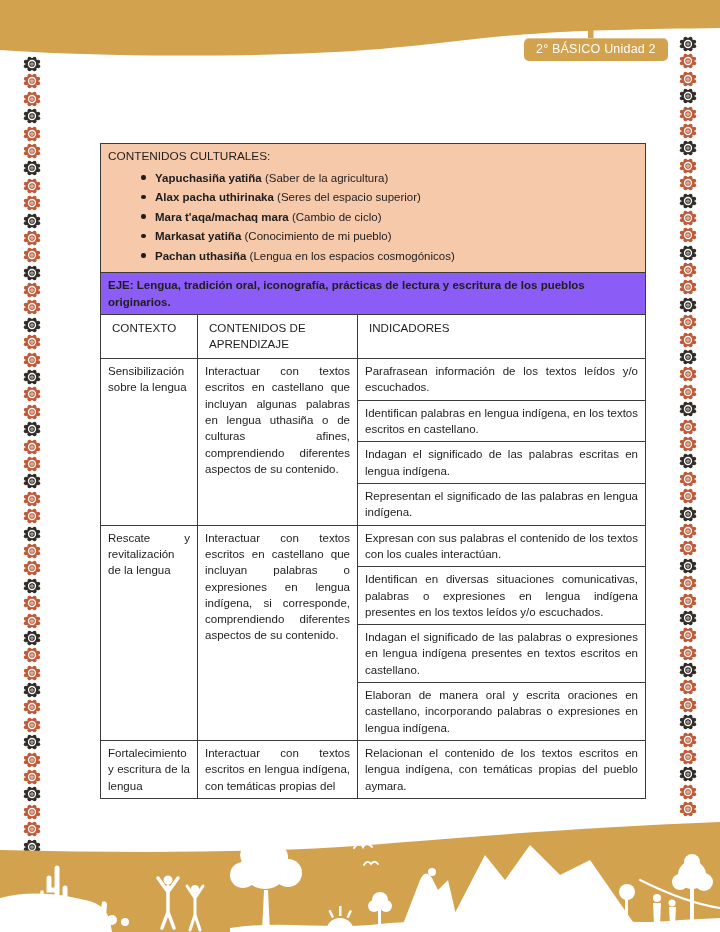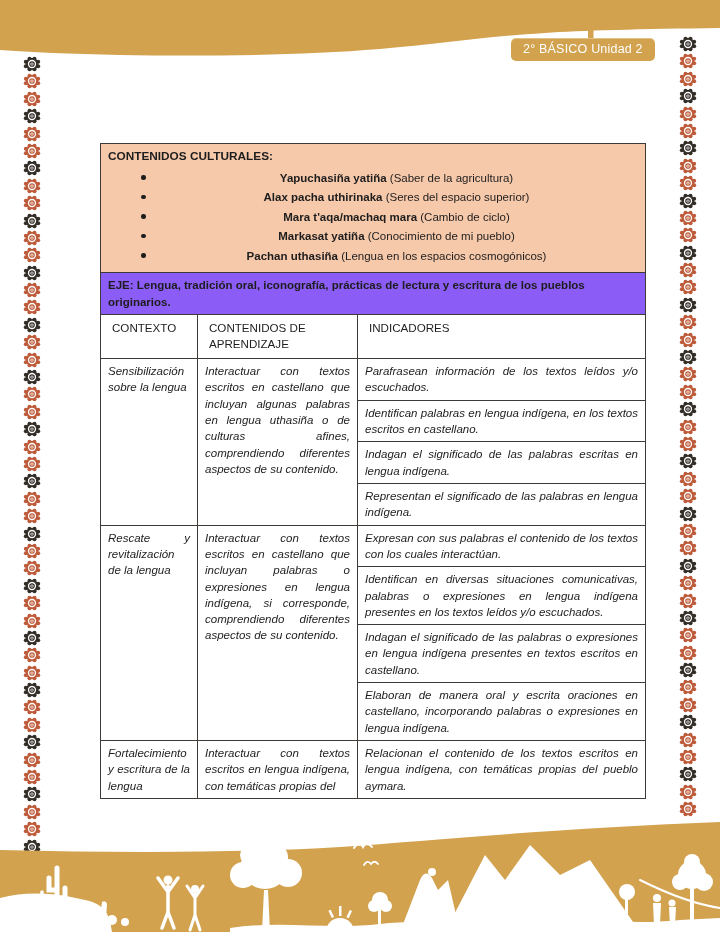--- a/index.html
+++ b/index.html
@@ -3,48 +3,48 @@
 <meta charset="utf-8">
 <style>
   html,body{margin:0;padding:0;}
   body{
     width:720px;height:932px;position:relative;overflow:hidden;background:#ffffff;
     font-family:"Liberation Sans", sans-serif;color:#1d1d1d;
   }
   
   .band-top{position:absolute;top:0;left:0;z-index:2;}
   .badge{
-    position:absolute;left:511px;top:38px;z-index:3;
+    position:absolute;left:524px;top:38px;z-index:3;
     background:#D2A24E;color:#fff;border-radius:5px;
     font-size:12.5px;letter-spacing:.2px;padding:4px 12px;line-height:1.2;
     box-shadow:inset 0 1px 0 rgba(255,255,255,.35);
   }
   
   .orn-col{position:absolute;display:flex;flex-direction:column;align-items:center;z-index:1;}
   #orn-left{left:22px;top:56px;}
   #orn-right{left:678px;top:36px;}
   .orn-col svg{display:block;margin-bottom:1.4px;}
   
   .content{position:absolute;left:100px;top:143px;width:545px;z-index:2;}
   table.curr{border-collapse:collapse;width:545px;table-layout:fixed;}
   table.curr td{
     border:1.5px solid #3e3a37;vertical-align:top;
     padding:4px 7px;font-size:11.5px;line-height:1.42;
   }
   td.cult{background:#F7C9AB;padding:5px 9px 7px;}
-  .cult-title{font-weight:bold;font-size:11.8px;}
+  .cult-title{font-weight:normal;font-size:11.8px;}
   ul.cult-list{margin:6px 0 2px 32px;padding:0;list-style:none;}
-  ul.cult-list li{margin:4px 0;font-size:11.5px;position:relative;padding-left:15px;line-height:1.35;text-align:center;}
+  ul.cult-list li{margin:4px 0;font-size:11.5px;position:relative;padding-left:15px;line-height:1.35;}
   ul.cult-list li .bullet{
     position:absolute;left:1px;top:4.5px;width:4.5px;height:4.5px;border-radius:50%;background:#1d1d1d;
   }
   ul.cult-list li b{font-weight:bold;}
   td.eje{background:#8b5cf6;font-weight:bold;font-size:11.6px;padding:4px 7px;}
   tr.head td{font-size:11.6px;padding:5px 11px;}
-  td.ctx,td.obj,td.ind{text-align:justify;font-style:italic;}
+  td.ctx,td.obj,td.ind{text-align:justify;}
   
   .band-bottom{position:absolute;bottom:0;left:0;z-index:2;}
 </style>
 </head>
 <body>
 
 <svg class="band-top" width="720" height="62" viewBox="0 0 720 62">
   <path fill="#D2A24E" d="M0,0 H720 V28 C640,29 580,30.5 545,33 C480,37 440,44 380,49 C300,55.5 200,56.5 120,55 C70,54 30,52 0,50 Z"></path>
   <rect x="588" y="28" width="5.5" height="13" fill="#D2A24E"></rect>
 </svg>

